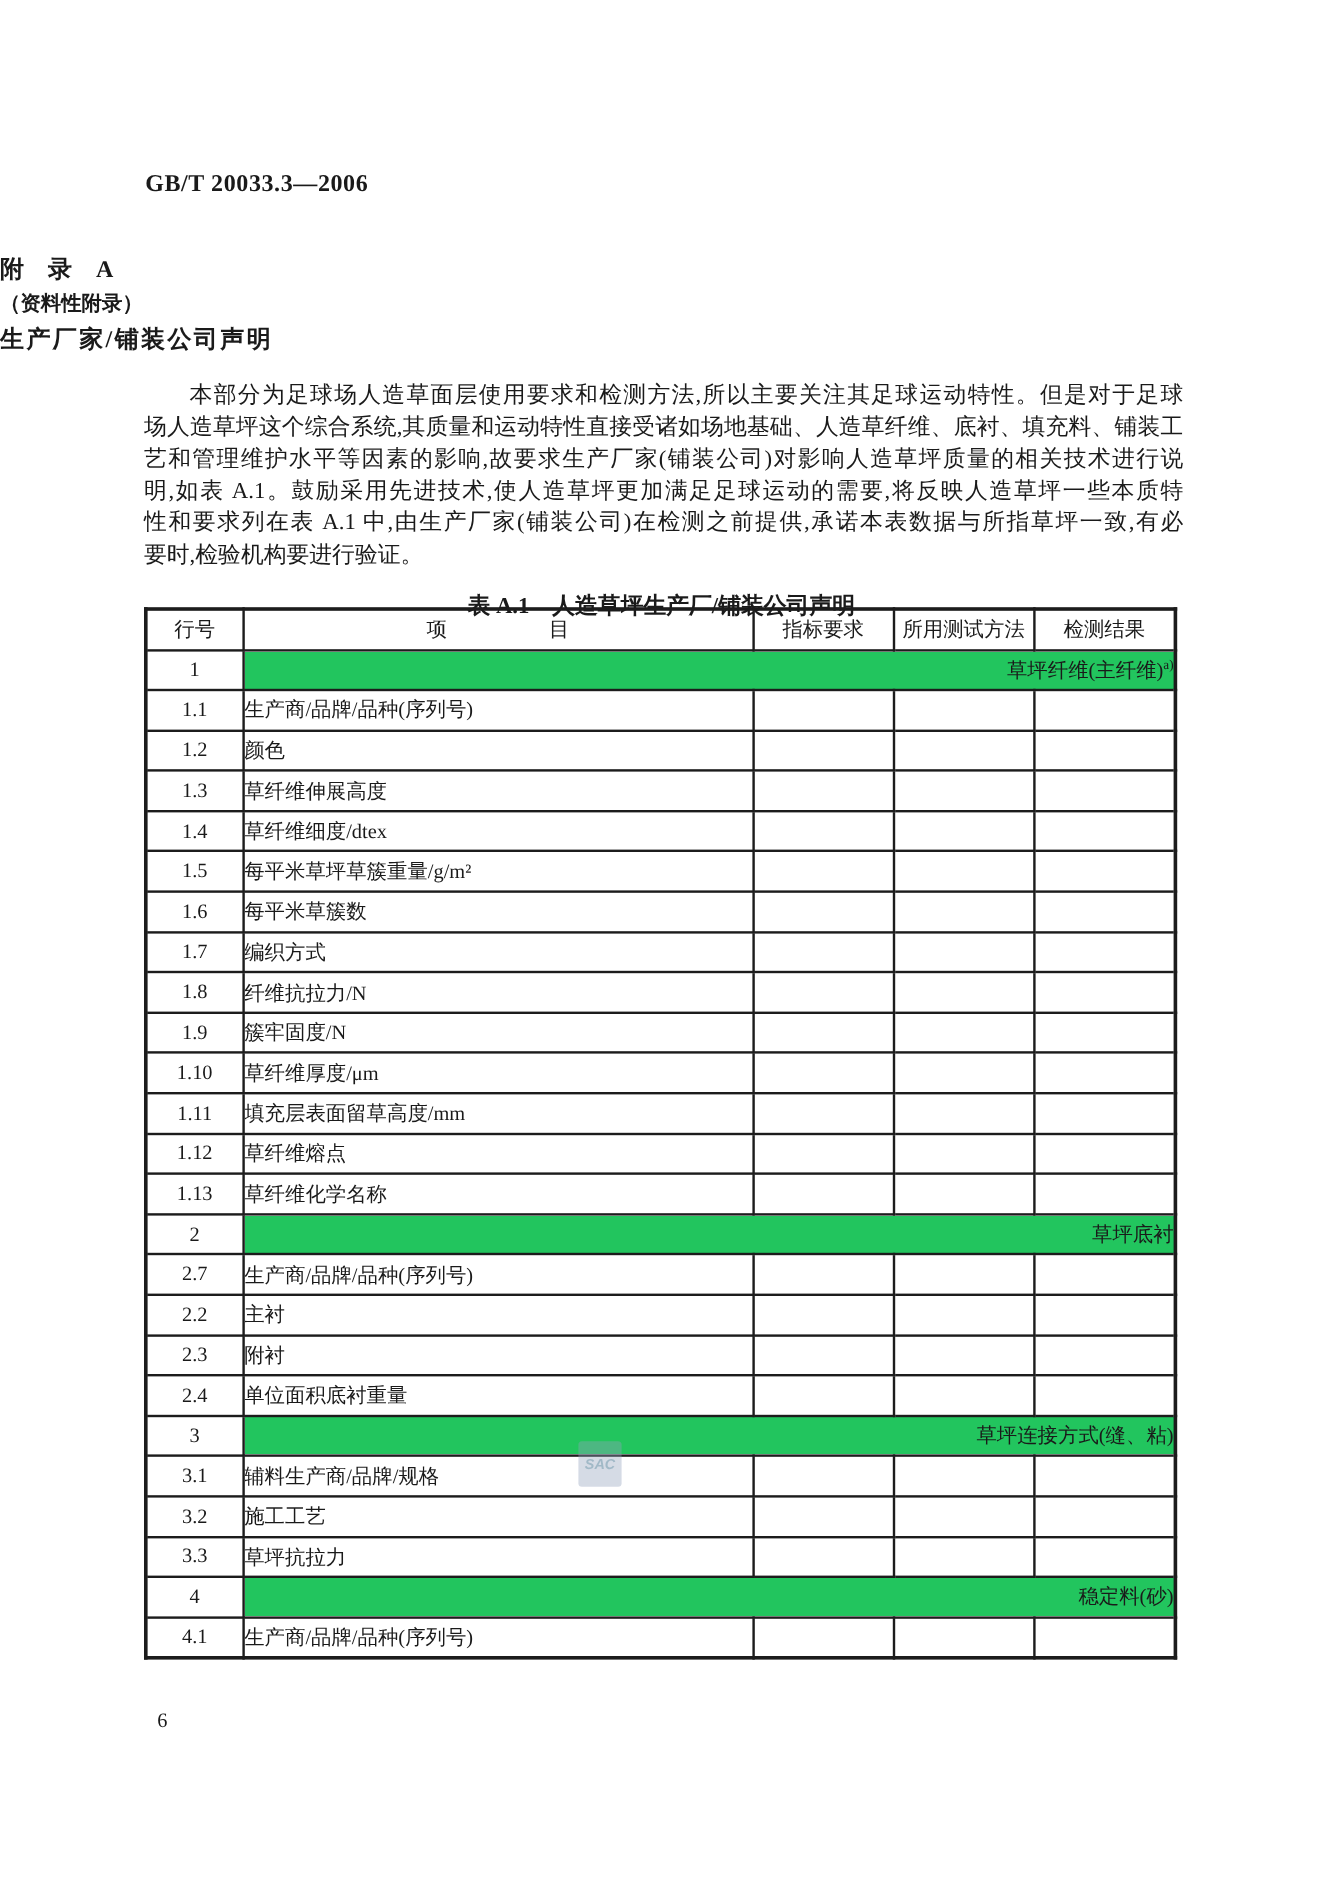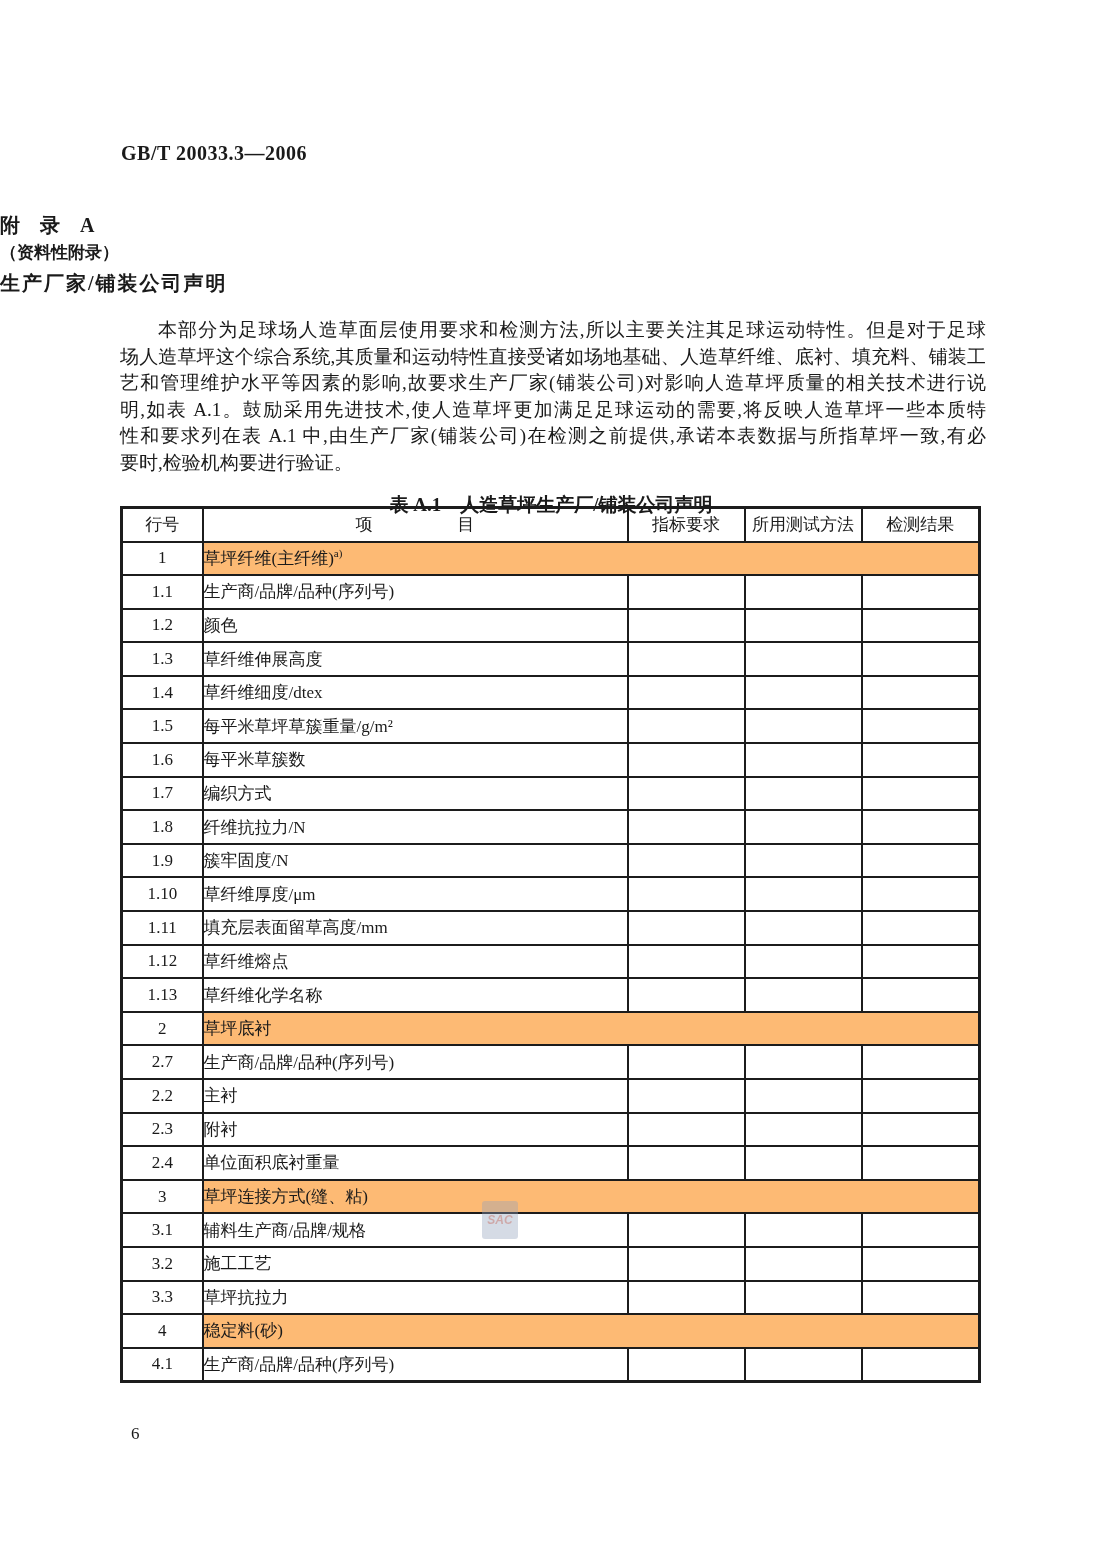--- a/index.html
+++ b/index.html
@@ -89,21 +89,21 @@
     font-size: 17px;
     font-weight: normal;
     vertical-align: middle;
     overflow: hidden;
   }
   .decl-table thead tr { height: 34px; }
   .decl-table tbody tr { height: 33.6px; }
   .decl-table th { text-align: center; white-space: pre; }
   .cell-no { text-align: center; }
   .cell-label { text-align: left; padding-left: 14px; }
-  .section-cell { background: #fdba74; }
+  .section-cell { background: #22c55e; text-align: right; }
   .cell-label sup {
     font-size: 11px;
     vertical-align: super;
     line-height: 0;
   }
   .page-number {
     position: absolute;
     left: 131px;
     top: 1424px;
     font-size: 17px;
@@ -119,21 +119,21 @@
     border-radius: 3px;
     display: flex;
     align-items: center;
     justify-content: center;
   }
   .watermark span {
     font-family: "Liberation Sans", sans-serif;
     font-size: 12px;
     font-weight: bold;
     font-style: italic;
-    color: #7f1d1d;
+    color: #0c4a6e;
   }
 </style>
 </head>
 <body>
 
 <div class="page">
 
   <div class="doc-number">GB/T 20033.3—2006</div>
 
   <div class="title-block">

